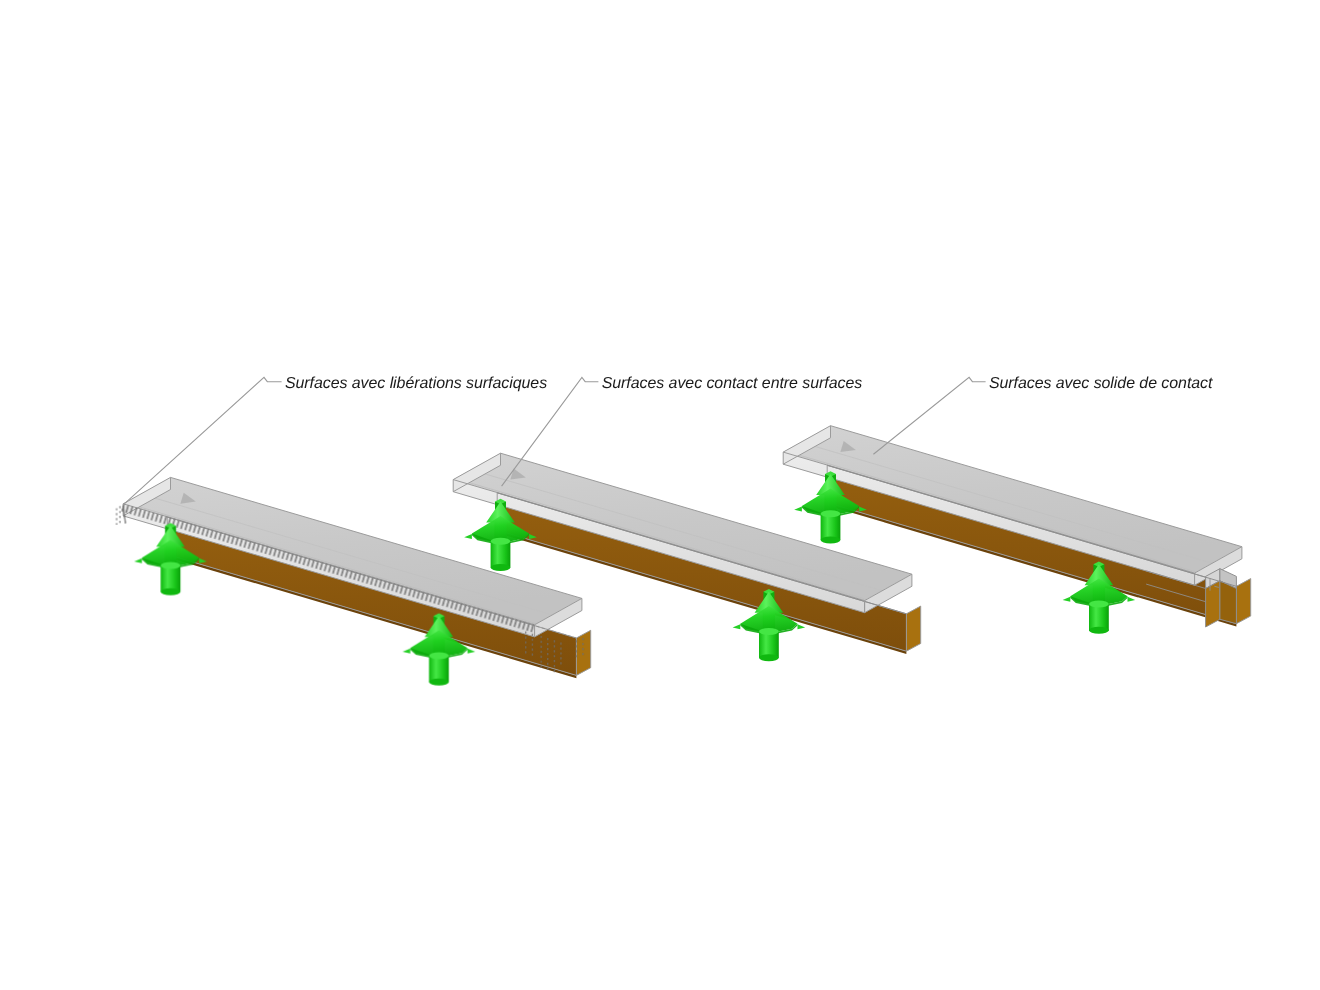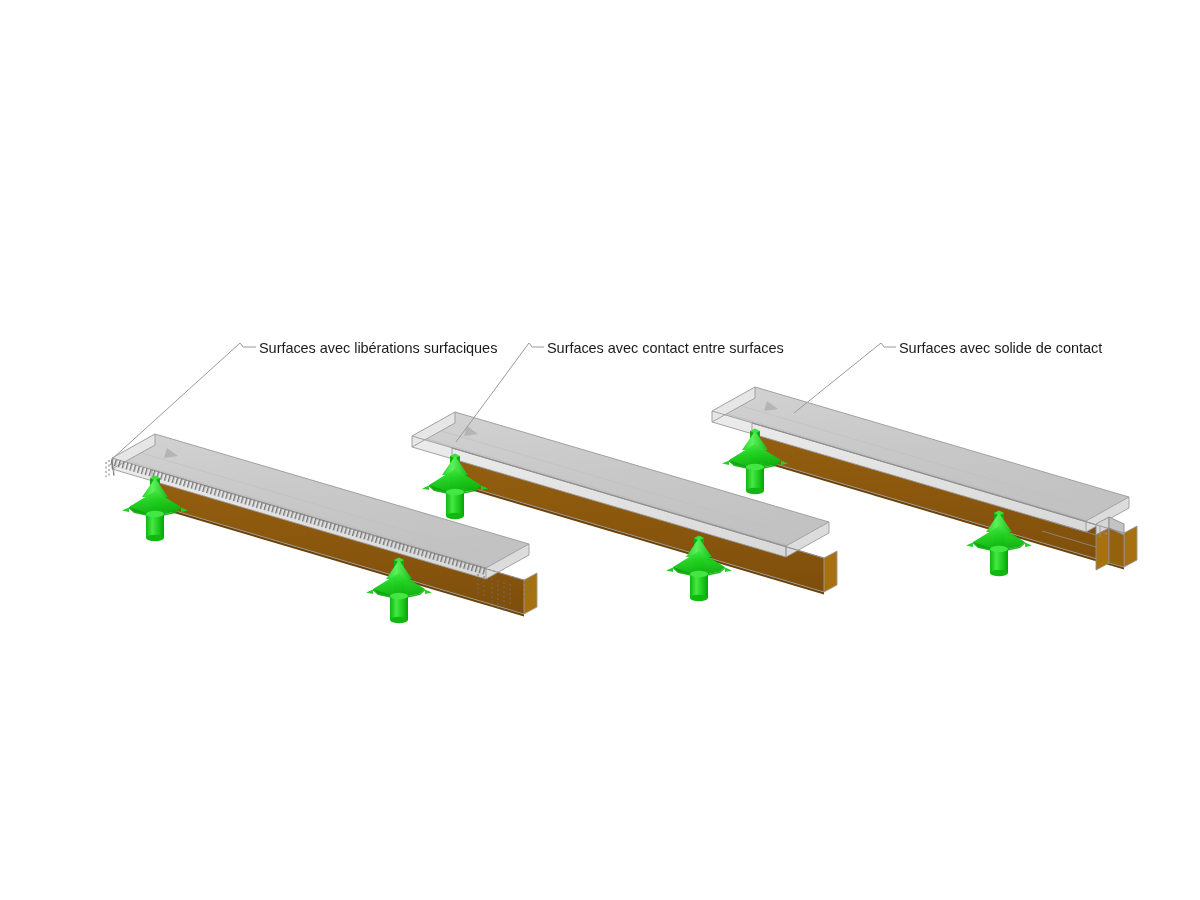--- a/index.html
+++ b/index.html
@@ -11,20 +11,21 @@
     width: 1200px;
     height: 900px;
     font-family: "Liberation Sans", sans-serif;
     overflow: hidden;
   }
   #stage {
     position: relative;
     width: 1200px;
     height: 900px;
     background: #ffffff;
+    font-style: italic;
   }
   #scene {
     position: absolute;
     left: 0;
     top: 0;
     width: 1200px;
     height: 900px;
     display: block;
   }
   .callout-text {

